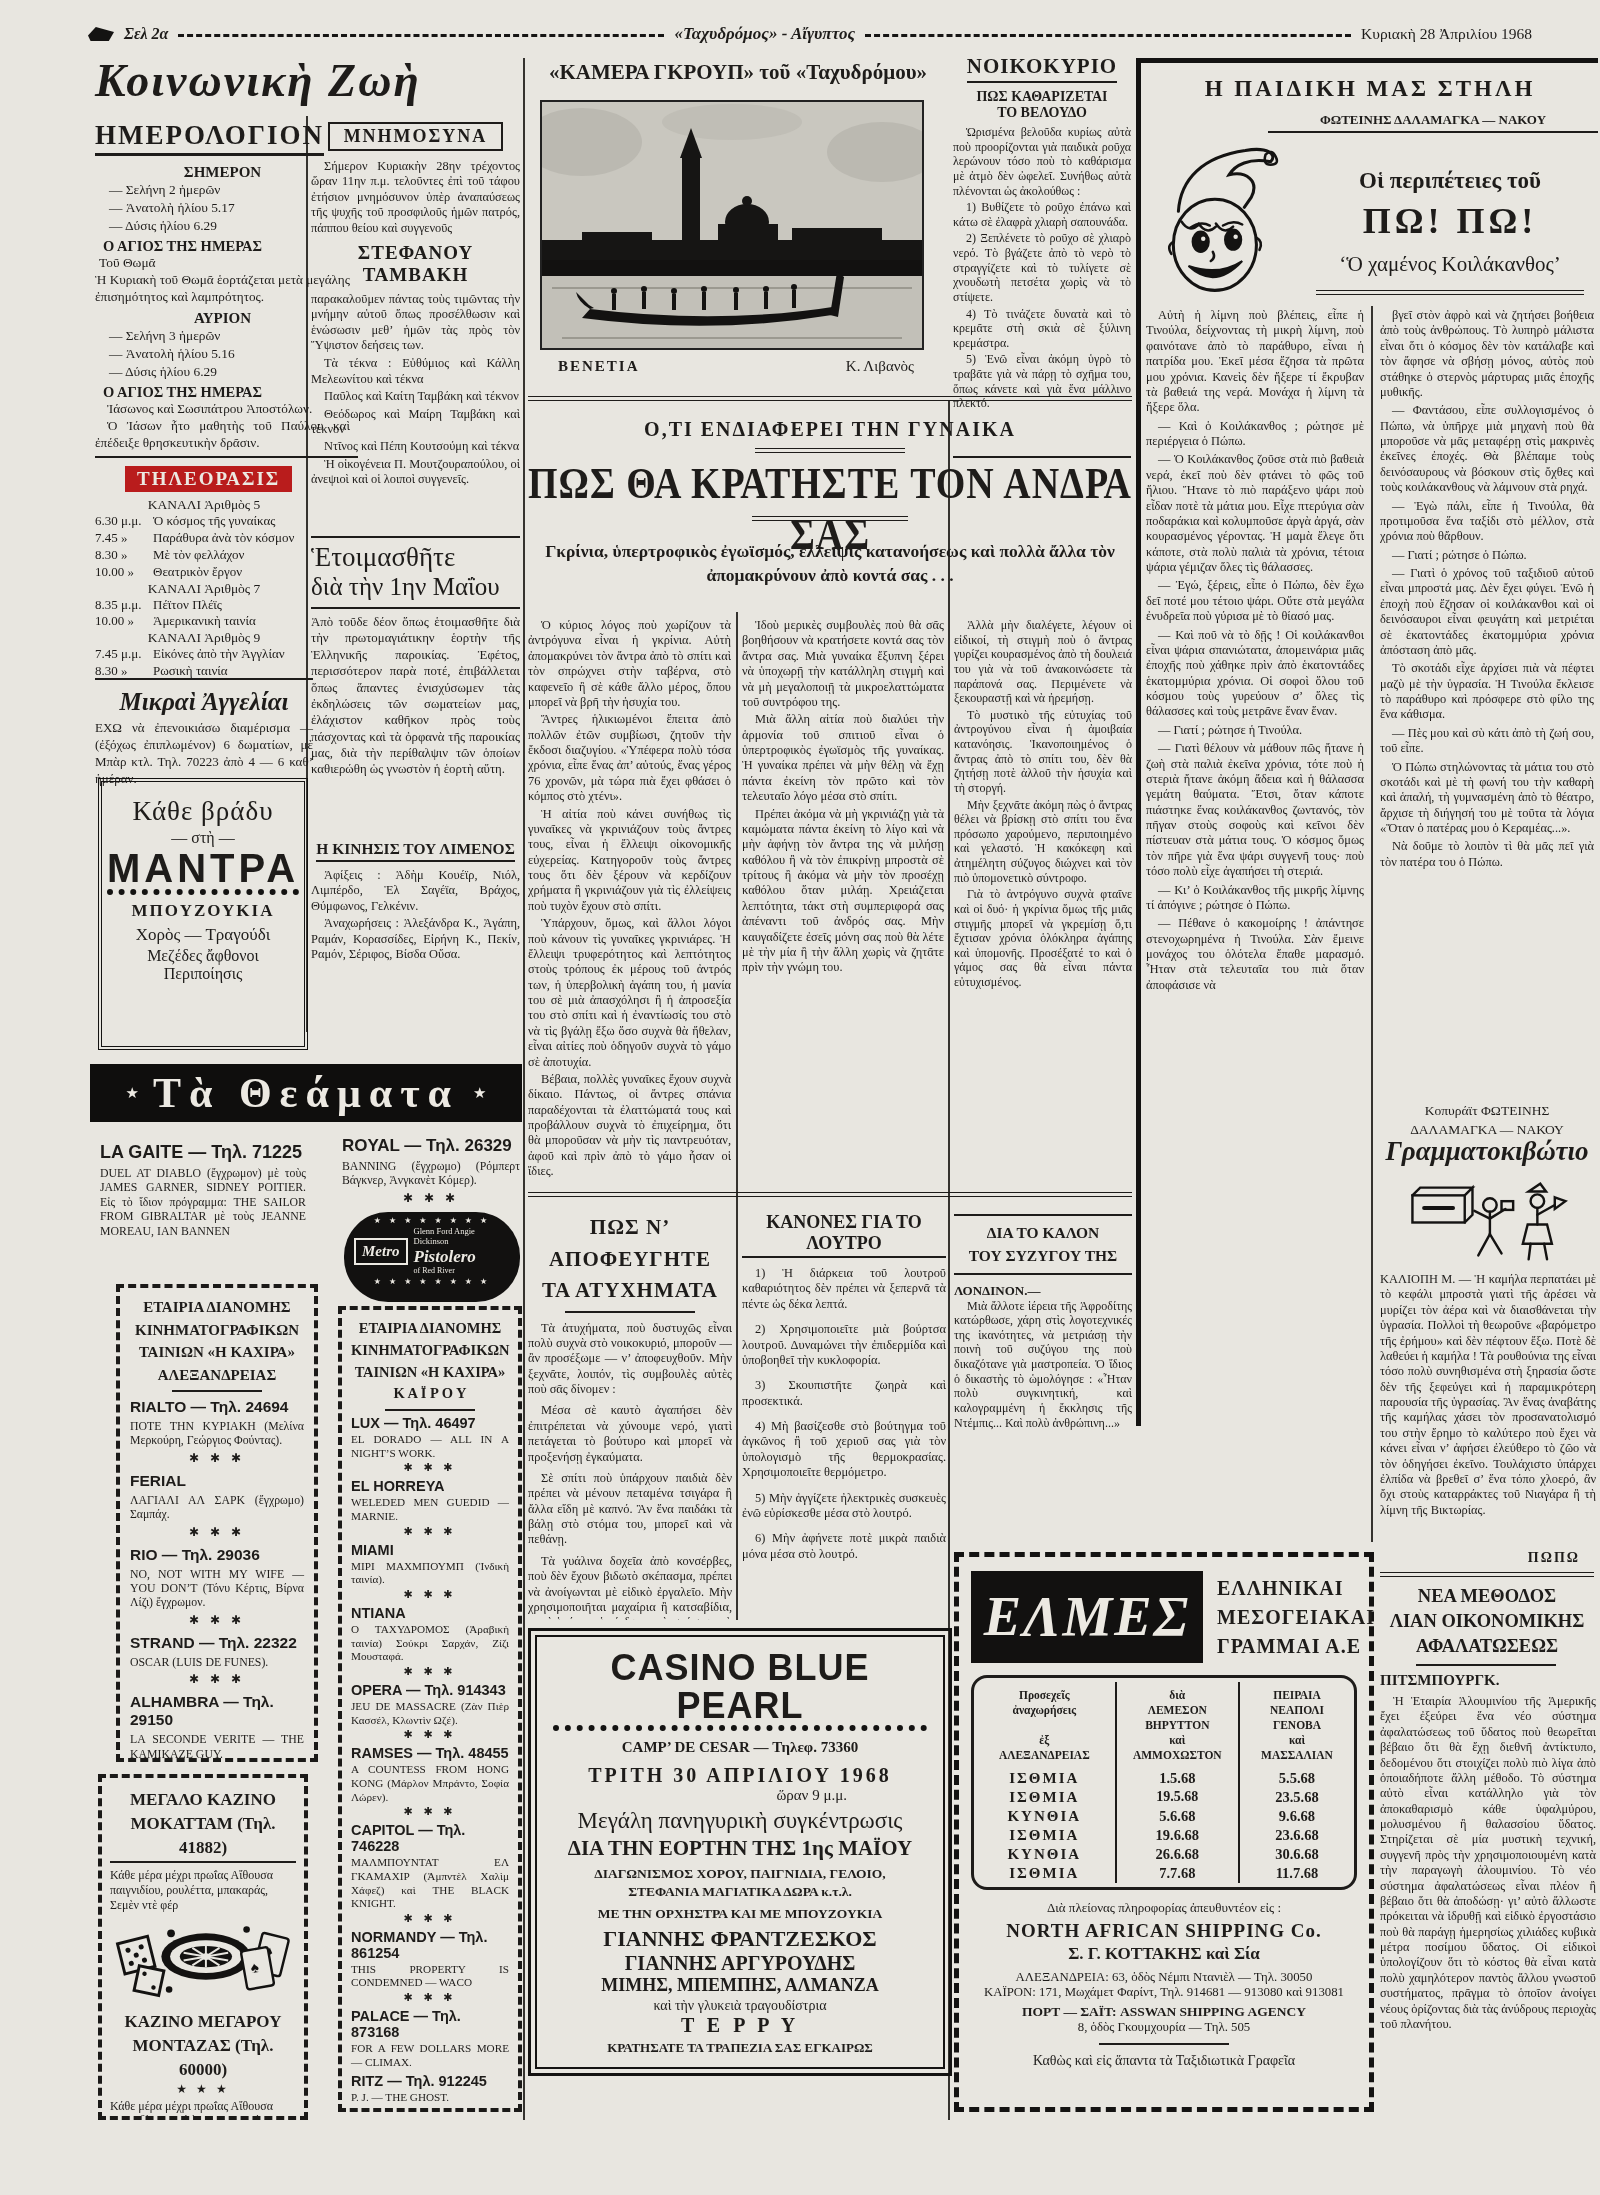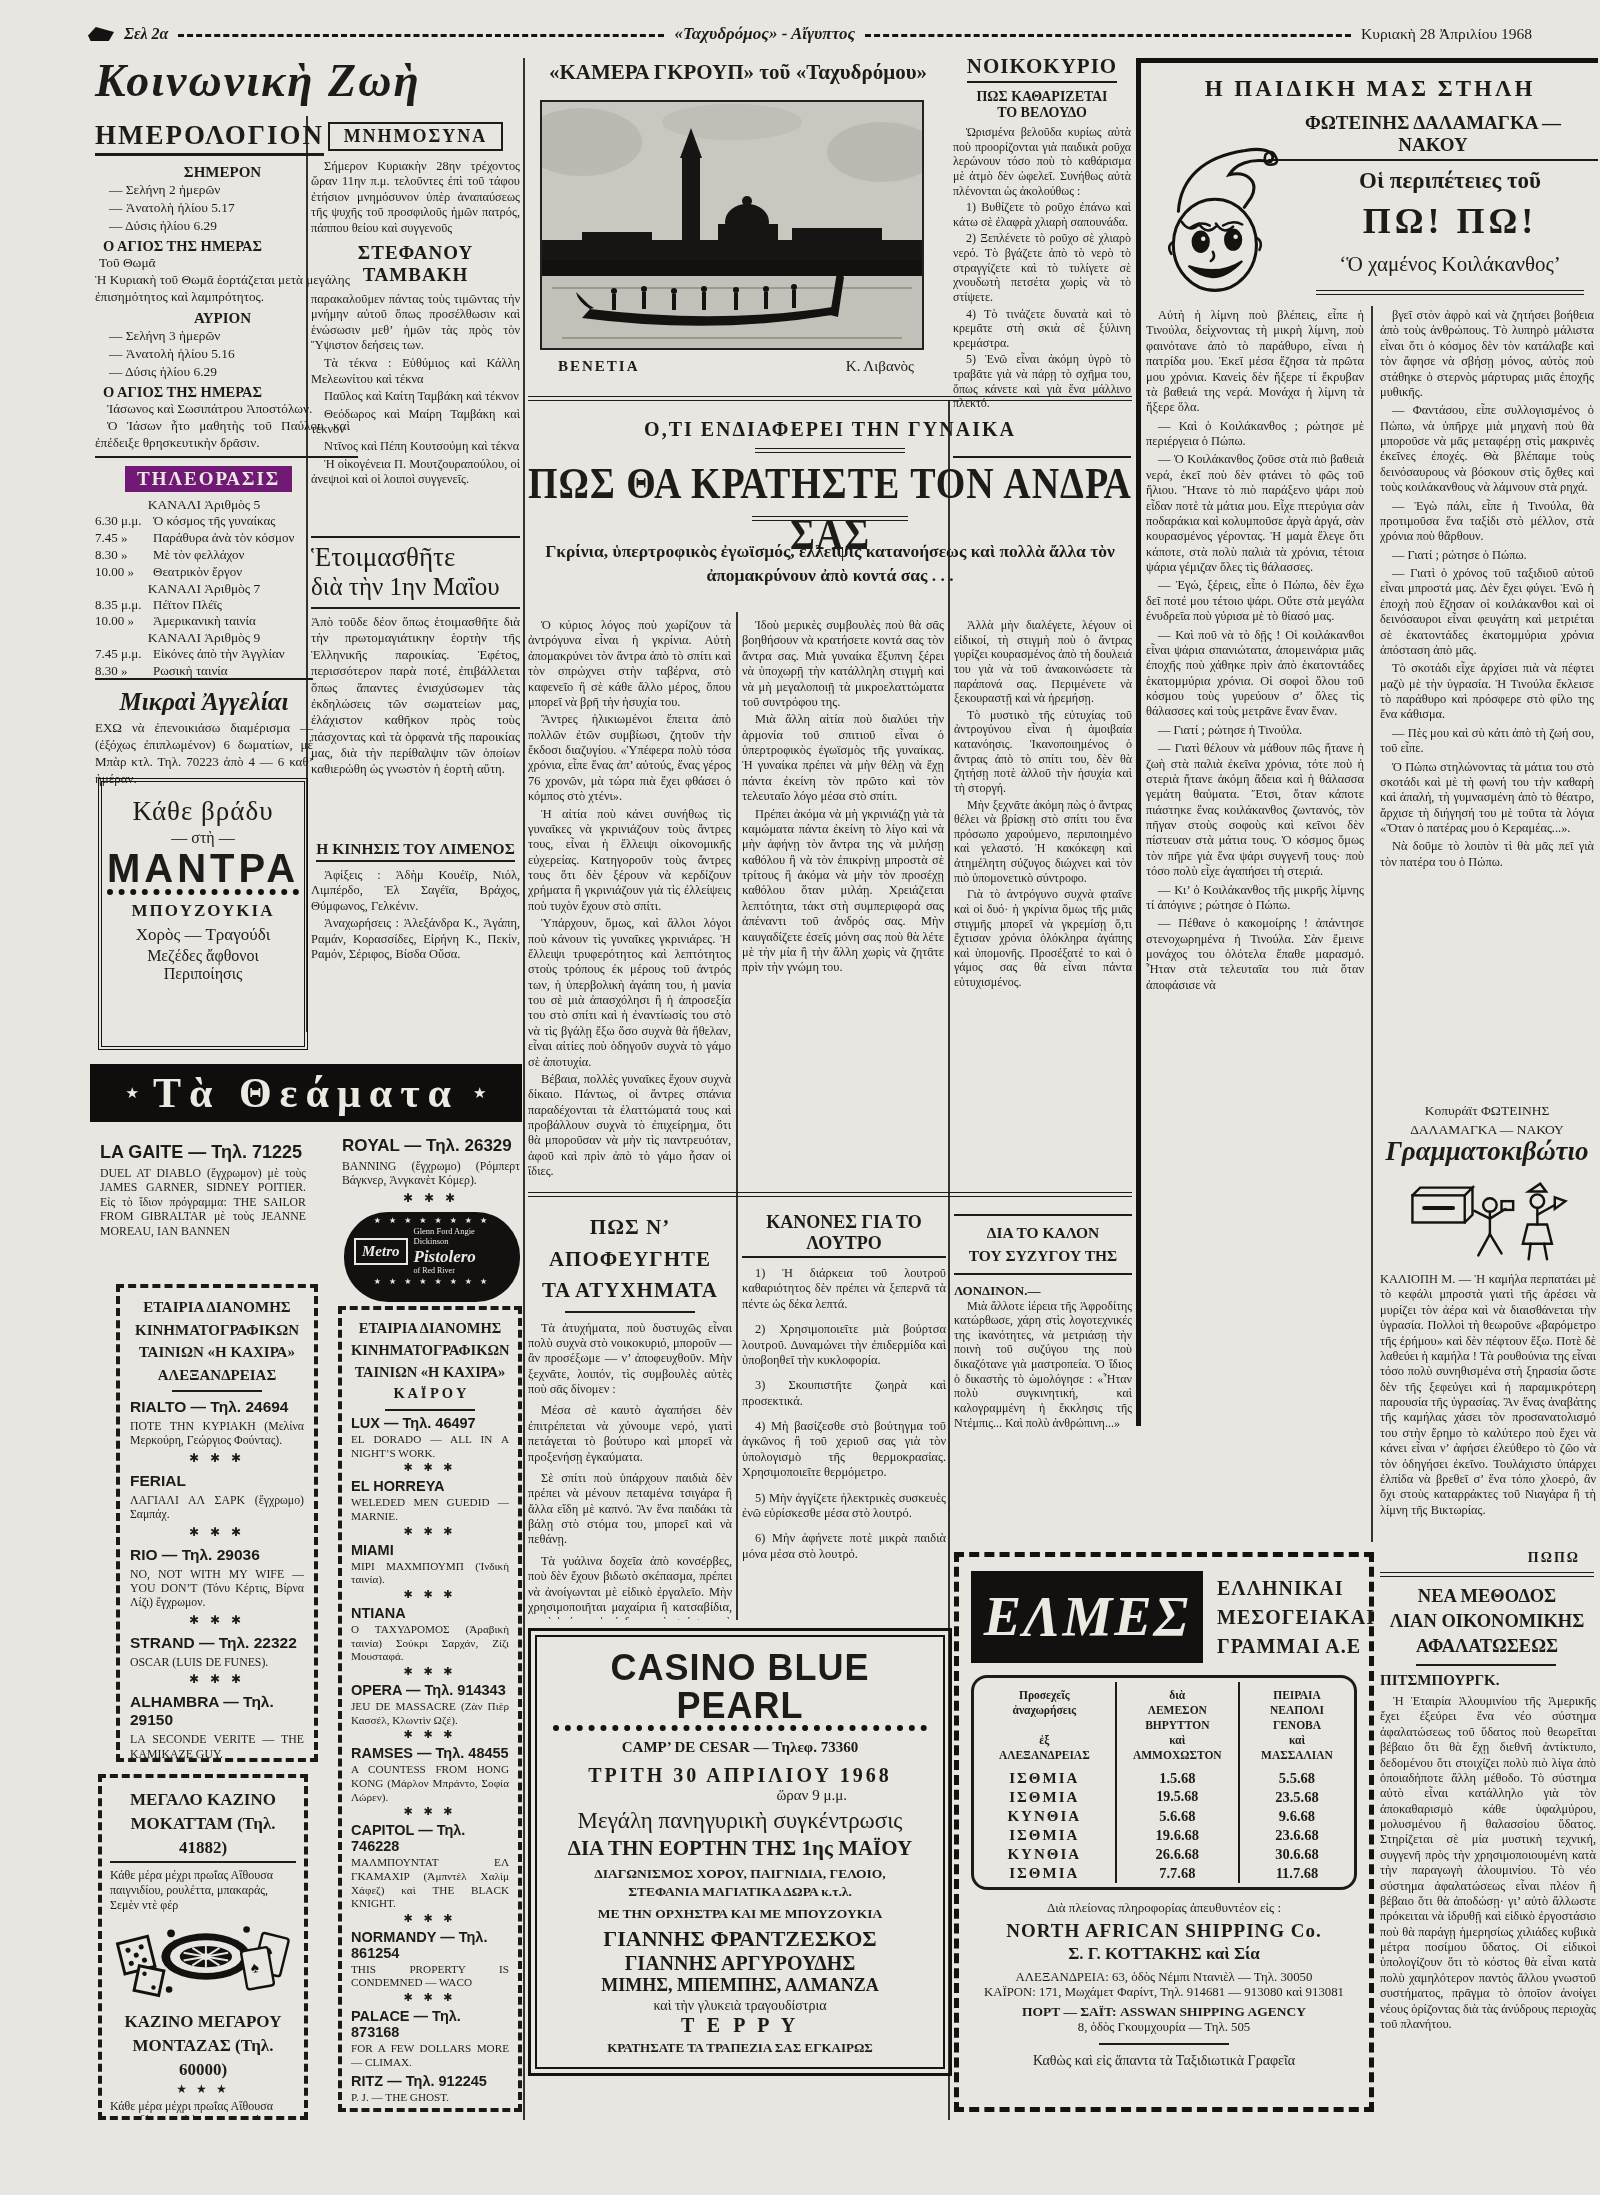--- a/index.html
+++ b/index.html
@@ -19,21 +19,21 @@
   .p0{text-indent:0}
   .vr{position:absolute;width:2px;background:#35332f}
   .hrD{position:absolute;border-top:1.5px solid #1e1c1a;border-bottom:1.5px solid #1e1c1a;height:5px}
   .hrS{position:absolute;border-top:2px solid #1e1c1a}
   .small{font-size:12.4px;line-height:1.24}
   .tiny{font-size:12px;line-height:1.22}
   
   .hdr{display:flex;align-items:center;gap:10px;font-size:15px}
   .hdr .dash{flex:1;border-top:3.5px dashed #161514;height:0;margin-top:2px}
   
-  .chipHdr{display:inline-block;background:#701a75;color:#ece9e2;font-weight:bold;letter-spacing:2px;
+  .chipHdr{display:inline-block;background:#b91c1c;color:#ece9e2;font-weight:bold;letter-spacing:2px;
            padding:2px 12px;font-size:19px}
   .boxHdr{display:inline-block;border:2.5px solid #1e1c1a;font-weight:bold;letter-spacing:2px;padding:2px 14px;font-size:19px}
   .underC{border-bottom:2px solid #1e1c1a;display:inline-block;padding-bottom:2px}
   .tvrow{display:flex;font-size:13px;line-height:1.3}
   .tvrow .t{width:58px;flex:none}
   .entry-name{font-size:15.5px;font-weight:bold;font-family:"Liberation Sans",sans-serif;margin-top:6px}
   .entry-film{font-size:11.8px;line-height:1.22;text-align:justify;margin-top:3px}
   .entry-stars{text-align:center;font-size:12px;letter-spacing:4px;margin-top:3px}
   .zig{border:4px dashed #1b1a18}
   .tblcell{padding:6px 4px;text-align:center}
@@ -569,21 +569,21 @@
     <div class="c" style="font-size:12.8px">ΚΑΪΡΟΝ: 171, Μωχάμετ Φαρίντ, Τηλ. 914681 — 913080 καὶ 913081</div>
     <div class="c bold" style="font-size:13.5px;margin-top:4px">ΠΟΡΤ — ΣΑΪΤ: ASSWAN SHIPPING AGENCY</div>
     <div class="c" style="font-size:12.8px">8, ὁδὸς Γκουμχουρία — Τηλ. 505</div>
     <div class="hrS" style="position:static;width:130px;margin:8px auto;border-top-width:2.5px"></div>
     <div class="c" style="font-size:14px">Καθὼς καὶ εἰς ἅπαντα τὰ Ταξιδιωτικὰ Γραφεῖα</div>
   </div>
 
   <div class="b" style="left:1136px;top:58px;width:462px;height:5px;background:#141312"></div>
   <div class="b" style="left:1136px;top:58px;width:5px;height:1368px;background:#141312"></div>
   <div class="b c bold" style="left:1150px;top:76px;width:440px;font-size:23px;letter-spacing:3px">Η ΠΑΙΔΙΚΗ ΜΑΣ ΣΤΗΛΗ</div>
-  <div class="b c bold" style="left:1268px;top:112px;width:330px;font-size:19px;border-bottom:2px solid #1e1c1a;padding-bottom:3px">ΦΩΤΕΙΝΗΣ ΔΑΛΑΜΑΓΚΑ — ΝΑΚΟΥ</div>
+  <div class="b c bold" style="left:1268px;top:112px;width:330px;font-size:13px;border-bottom:2px solid #1e1c1a;padding-bottom:3px">ΦΩΤΕΙΝΗΣ ΔΑΛΑΜΑΓΚΑ — ΝΑΚΟΥ</div>
 
   <div class="b" style="left:1148px;top:140px;width:152px;height:168px">
     <svg width="152" height="168" viewBox="0 0 150 165" fill="none" stroke="#141312" stroke-width="3" stroke-linecap="round">
       <path d="M30,70 C32,38 54,16 96,10 C118,6 128,14 121,21 C100,17 86,24 80,34 C97,30 110,40 102,56 L95,66"></path>
       <path d="M116,14 q6,-6 10,2 q4,8 -5,8 q-8,0 -5,-10" stroke-width="2.5"></path>
       <ellipse cx="66" cy="103" rx="41" ry="45"></ellipse>
       <path d="M33,80 q8,12 17,3 M50,82 q8,12 17,3 M67,82 q8,12 17,3" stroke-width="2.5"></path>
       <ellipse cx="52" cy="100" rx="7.5" ry="9.5" fill="#141312"></ellipse>
       <ellipse cx="84" cy="98" rx="7.5" ry="9.5" fill="#141312"></ellipse>
       <circle cx="54.5" cy="97" r="2.2" fill="#e8e6e0" stroke="none"></circle>

